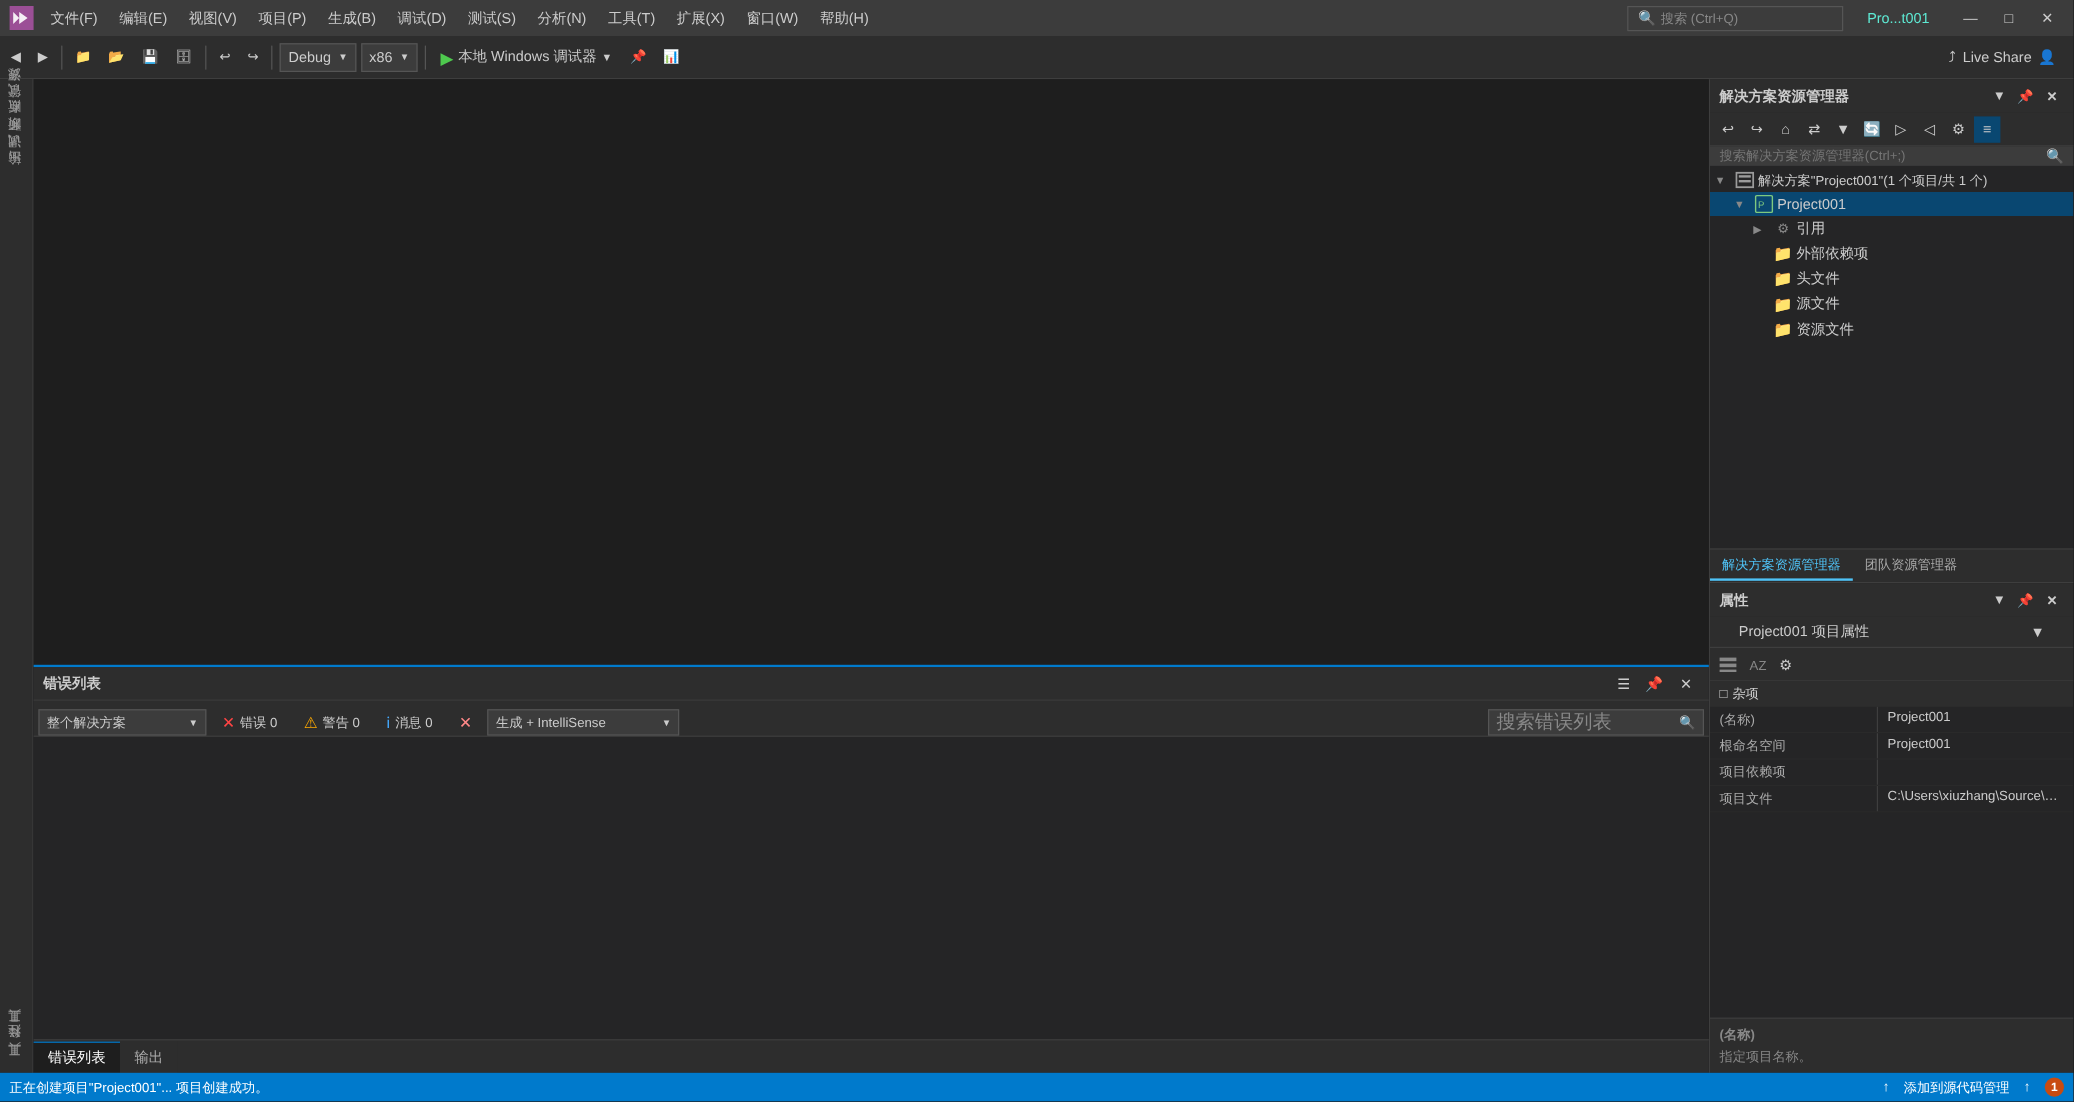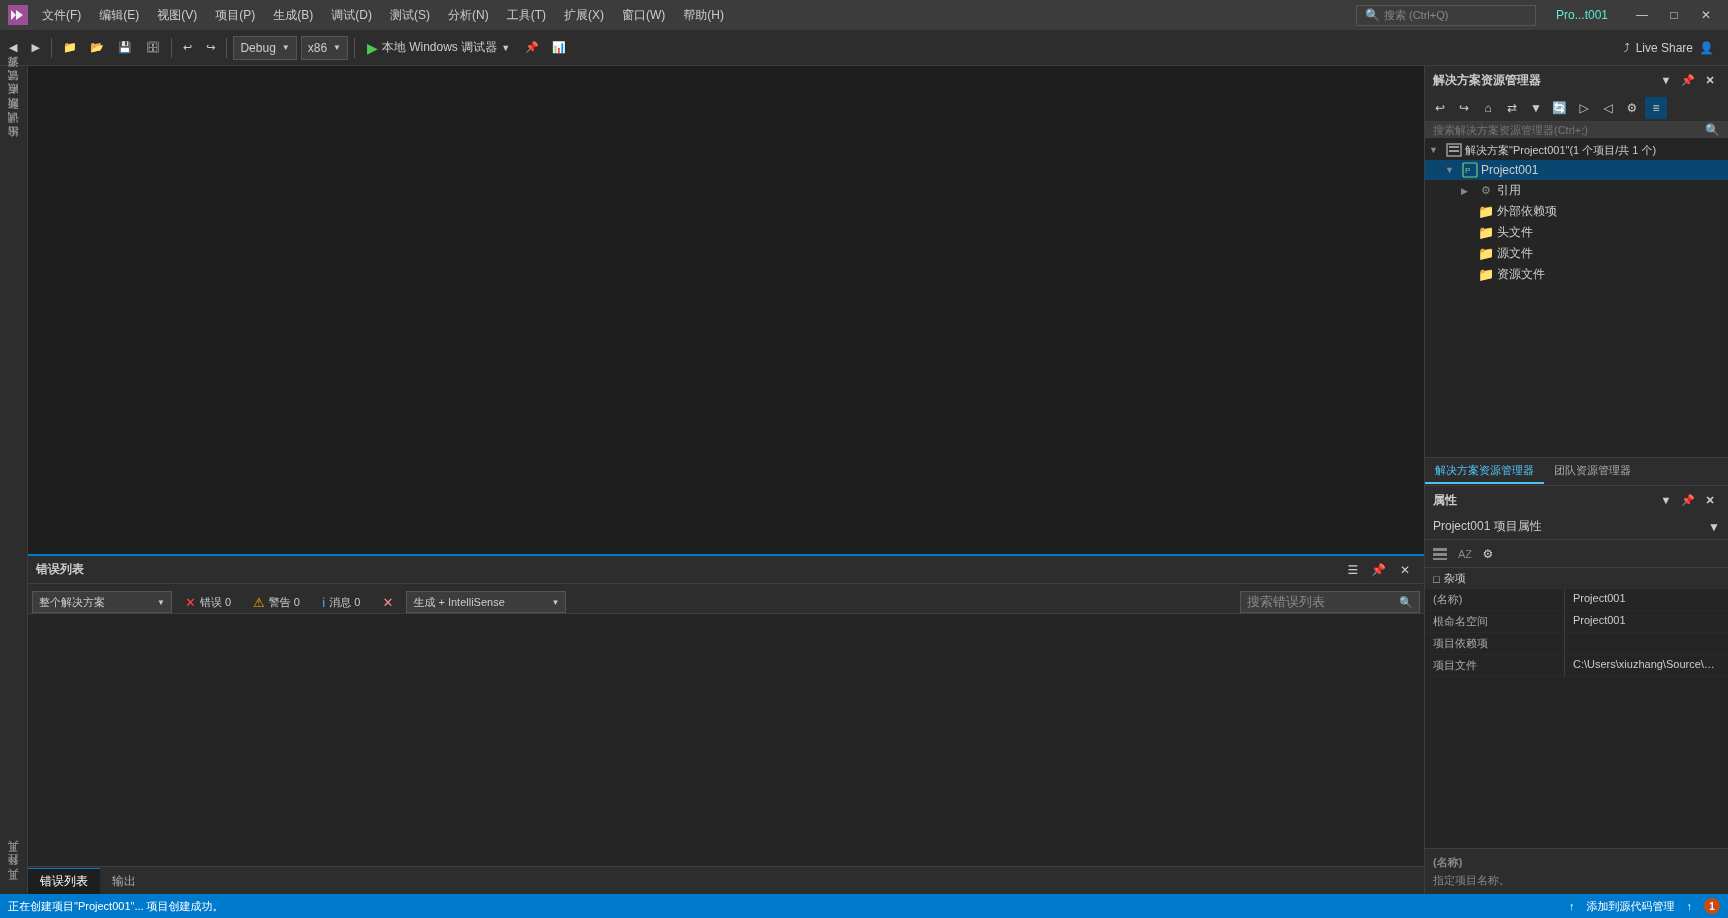--- a/index.html
+++ b/index.html
@@ -473,21 +473,21 @@
       gap: 6px;
     }
     .prop-title-controls {
       margin-left: auto;
       display: flex;
       gap: 2px;
     }
 
     .prop-header {
       background: #2d2d2d;
-      padding: 4px 8px;
+      padding: 4px 24px;
       font-size: 12px;
       color: #ccc;
       border-bottom: 1px solid #3e3e3e;
       display: flex;
       align-items: center;
       justify-content: space-between;
     }
     .prop-toolbar {
       height: 28px;
       background: #2d2d2d;
@@ -697,21 +697,21 @@
           <span>消息 0</span>
         </button>
         <button class="error-filter-btn">
           <span style="color:#f88;font-size:13px">✕</span>
         </button>
         <div class="intellisense-dropdown">
           <span>生成 + IntelliSense</span>
           <span style="margin-left:auto;font-size:8px">▼</span>
         </div>
         <div class="error-search">
-          <span style="color:#888;font-size:13px">搜索错误列表</span>
+          <span style="color:#888;font-size:16px">搜索错误列表</span>
           <span style="margin-left:auto;color:#888">🔍</span>
         </div>
       </div>
       <div class="panel-tabs">
         <div class="panel-tab active">错误列表</div>
         <div class="panel-tab">输出</div>
       </div>
     </div>
   </div>
 

